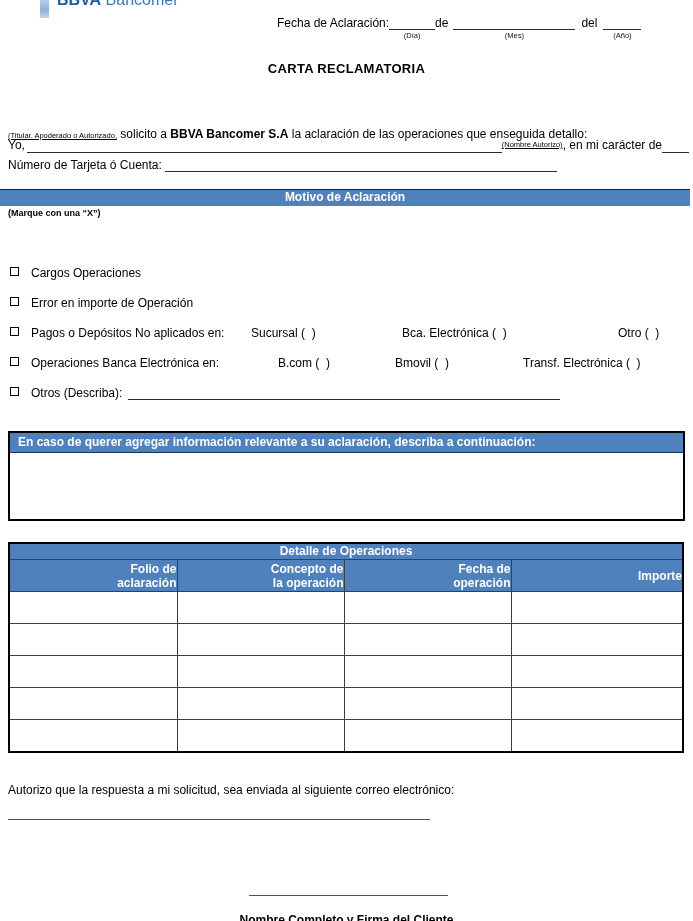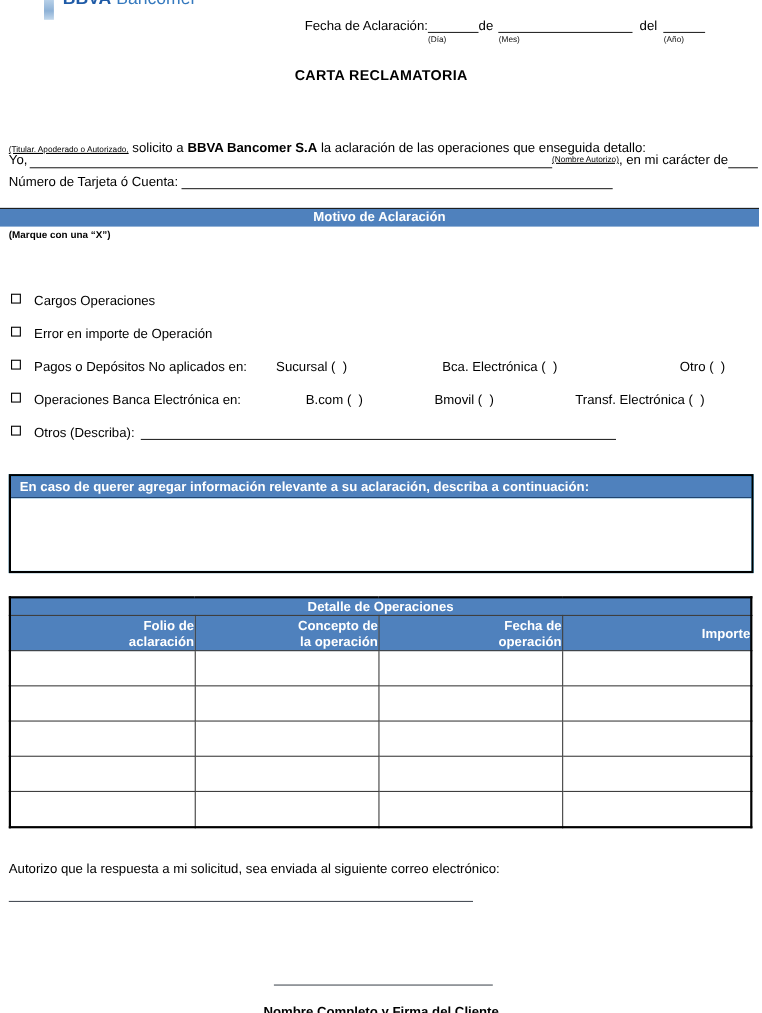--- a/index.html
+++ b/index.html
@@ -13,21 +13,21 @@
 
   
   .logo-bar { position:absolute; left:40px; top:0; width:9px; height:18px;
     background:linear-gradient(180deg,#b7d0e8 0%,#8db1d6 55%,#c3d8ec 100%); }
   .logo-text { position:absolute; left:57px; top:-9px; font-size:16px; white-space:nowrap; }
   .logo-text b { color:#1F5BA7; }
   .logo-text span.lt { color:#3579BE; }
 
   
   .blank { display:inline-block; border-bottom:1px solid #2b2b2b; height:14px; position:relative; vertical-align:bottom; }
-  .sub { position:absolute; top:13px; left:0; right:0; font-size:7.5px; color:#111; }
+  .sub { position:absolute; top:13px; left:0; right:0; text-align:center; font-size:7.5px; color:#111; }
   .small-ul { font-size:7.5px; text-decoration:underline; }
 
   .fecha-row { position:absolute; left:277px; top:16px; display:flex; align-items:flex-end; line-height:14px; white-space:pre; }
 
   .doc-title { position:absolute; left:0; top:61px; width:100%; text-align:center;
     font-weight:bold; font-size:13px; letter-spacing:.3px; }
 
   .yo-row { position:absolute; left:8px; top:105px; right:4px; display:flex; align-items:flex-end; line-height:15px; white-space:pre;margin-top:32px; }
   .grow-blank { flex:1 1 auto; border-bottom:1px solid #2b2b2b; height:14px; margin-left:2px; }
   .end-blank { width:27px; border-bottom:1px solid #2b2b2b; height:14px; }
@@ -40,21 +40,21 @@
     background:var(--accent); border-top:1.5px solid #1f1f1f;
     color:#fff; font-weight:bold; text-align:center; line-height:15px; font-size:12px; }
   .marque { position:absolute; left:8px; top:208px; font-weight:bold; font-size:9px; }
 
   .chk-row { position:absolute; left:0; width:693px; height:16px; }
   .chk { position:absolute; left:10px; top:1px; width:9px; height:9px; border:1.6px solid #000; background:#fff; }
   .chk-label { position:absolute; left:31px; top:0; white-space:pre; }
   .choice { position:absolute; top:0; white-space:pre; }
   .otros-blank { position:absolute; left:128px; top:0; width:432px; height:14px; border-bottom:1px solid #2b2b2b; }
 
-  .info-box { position:absolute; left:8px; top:431px; width:677px; height:90px; border:2px solid #000; background:#0ea5e9; }
+  .info-box { position:absolute; left:8px; top:431px; width:677px; height:90px; border:2px solid #000; background:#a21caf; }
   .info-header { background:var(--accent); color:#fff; font-weight:bold; font-size:12px;
     height:20px; line-height:19px; padding-left:8px; border-bottom:1px solid #17365d; white-space:nowrap; }
   .info-body { height:66px; background:#fff; }
 
   .ops-table { position:absolute; left:8px; top:542px; width:618px;
     border-collapse:collapse; table-layout:fixed; border:2px solid #000; }
   .ops-table th, .ops-table td { border:1px solid #3f3f3f; padding:0; }
   .tbl-title { background:var(--accent); color:#fff; font-weight:bold; font-size:12px;
     height:16px; text-align:center; line-height:15px; }
   .col-h th { background:var(--accent); color:#fff; font-weight:bold; font-size:12px;

